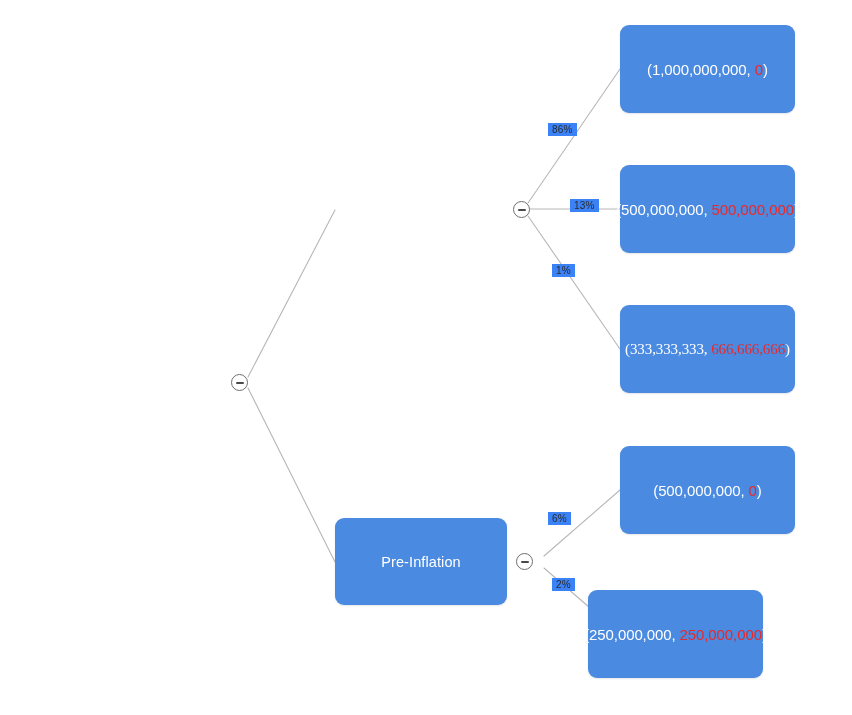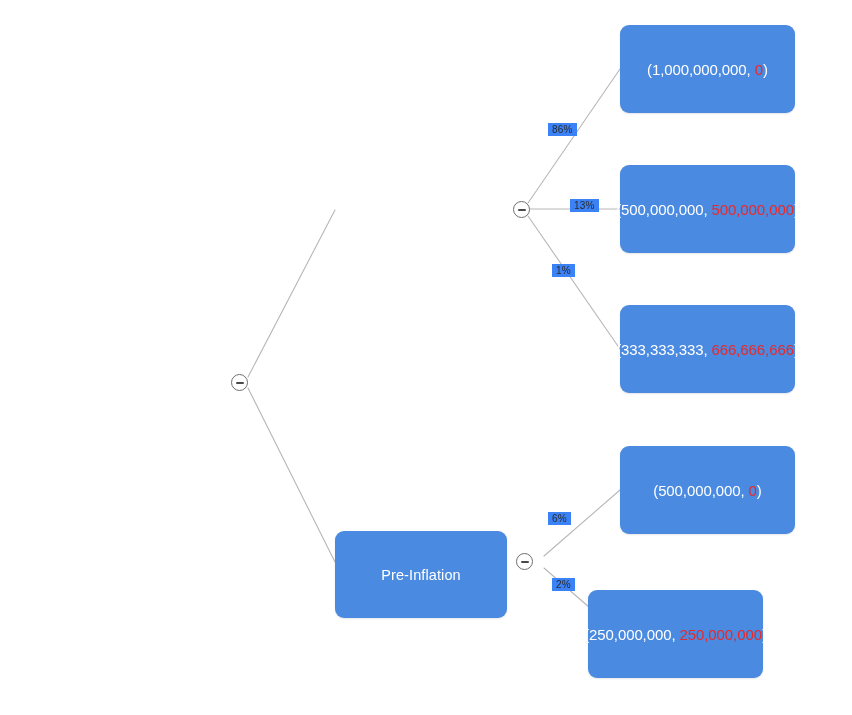--- a/index.html
+++ b/index.html
@@ -106,21 +106,21 @@
 
       <line x1="544" y1="556" x2="620" y2="490"></line>
       <line x1="544" y1="568" x2="620" y2="634"></line>
     </g>
   </svg>
 
   <div class="toggle" style="left:231px; top:374px;"></div>
 
   <div class="toggle" style="left:513px; top:201px;"></div>
 
-  <div class="node" style="left:335px; top:531px; width:172px; height:87px;">
+  <div class="node" style="left:335px; top:518px; width:172px; height:87px;">
     <span class="node-label">Pre-Inflation</span>
   </div>
   <div class="toggle" style="left:516px; top:553px;"></div>
 
   <div class="edge-label" style="left:548px; top:123px;">86%</div>
   <div class="edge-label" style="left:549px; top:199px;margin-left:21px;">13%</div>
   <div class="edge-label" style="left:552px; top:264px;">1%</div>
 
   <div class="edge-label" style="left:548px; top:512px;">6%</div>
   <div class="edge-label" style="left:552px; top:578px;">2%</div>
@@ -132,21 +132,21 @@
     </span>
   </div>
 
   <div class="node" style="left:620px; top:165px; width:175px; height:88px;">
     <span class="leaf-label">
       <span>(500,000,000,</span>
       <span class="red">500,000,000</span><span>)</span>
     </span>
   </div>
 
-  <div class="node" style="left:620px; top:305px; width:175px; height:88px;">
+  <div class="node" style="left:620px; top:305px; width:175px; height:88px;font-family:Liberation Serif, serif;">
     <span class="leaf-label">
       <span>(333,333,333,</span>
       <span class="red">666,666,666</span><span>)</span>
     </span>
   </div>
 
   <div class="node" style="left:620px; top:446px; width:175px; height:88px;">
     <span class="leaf-label">
       <span>(500,000,000,</span>
       <span class="red">0</span><span>)</span>

